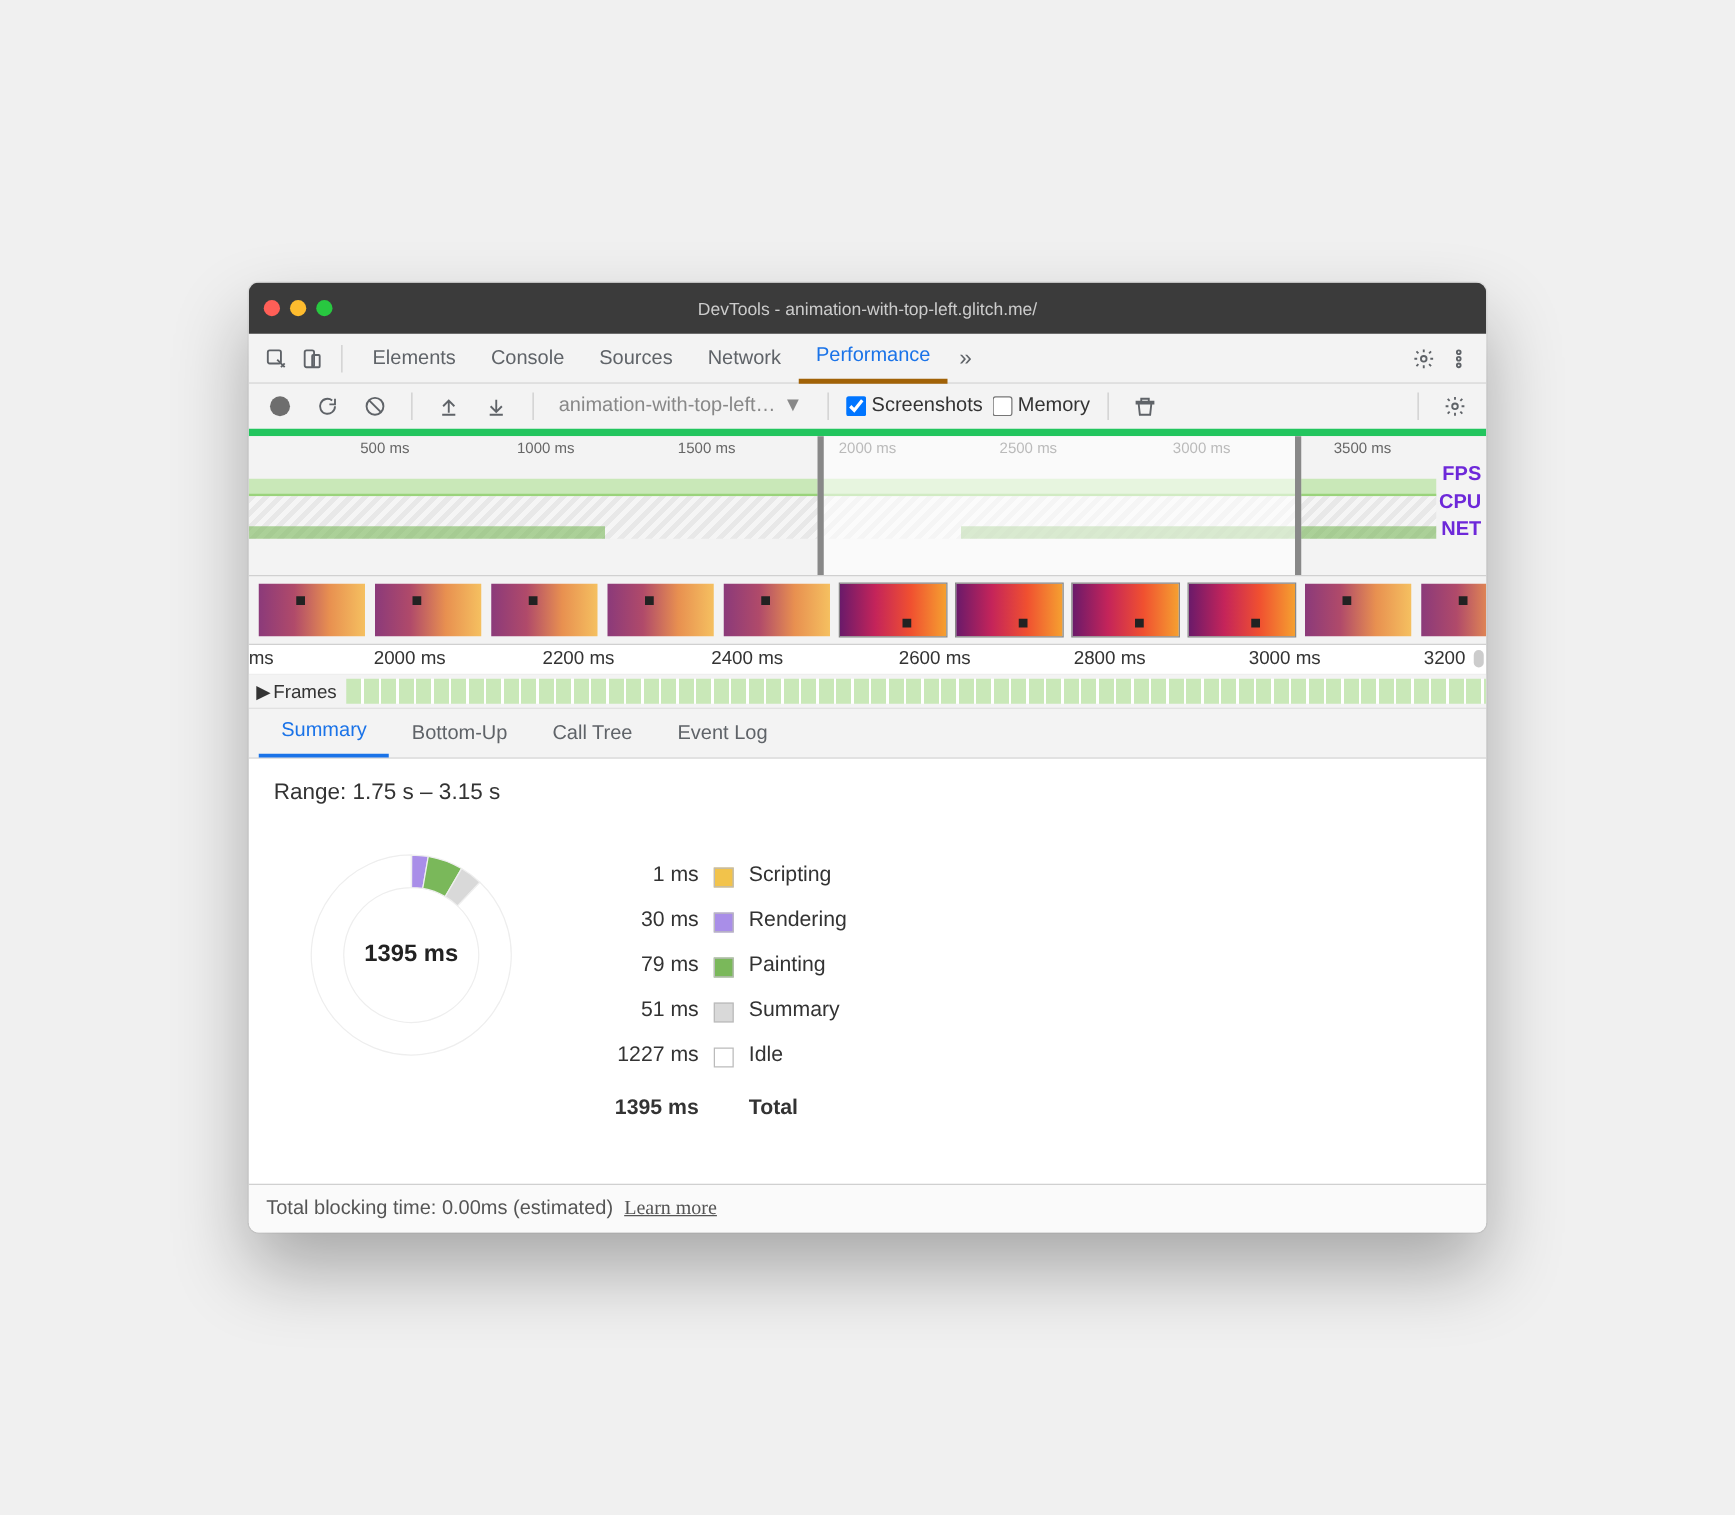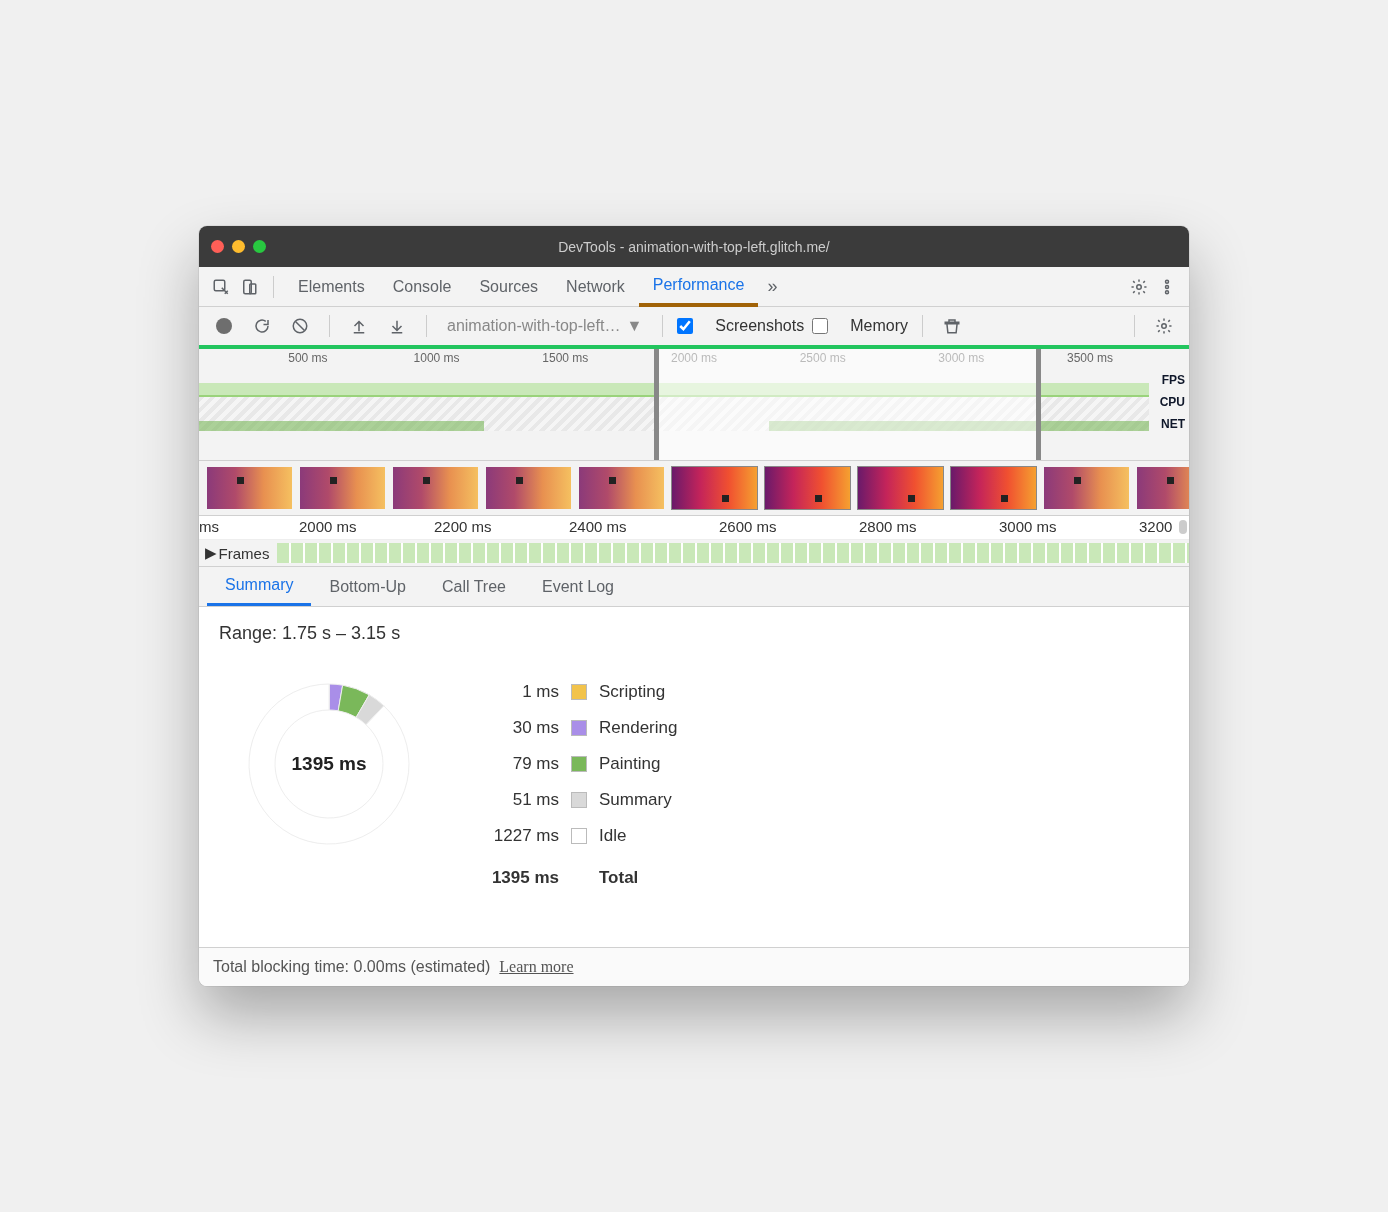--- a/index.html
+++ b/index.html
@@ -34,36 +34,36 @@
     padding: 0 8px; background:#f3f3f3;
   }
   .dt-icon { width:28px; height:28px; display:flex; align-items:center; justify-content:center; color:#5f6368; cursor:pointer; }
   .dt-tabs-divider { width:1px; height:22px; background:#ccc; margin:0 10px; }
   .dt-tab { padding: 0 14px; height:40px; display:flex; align-items:center; font-size:16px; color:#5f6368; cursor:pointer; }
   .dt-tab.active { color:#1a73e8; border-bottom:4px solid #a16207; }
   .dt-spacer { flex:1; }
   
   .perf-toolbar {
     display:flex; align-items:center; height:42px;
-    border-bottom:4px solid #22c55e; padding:0 10px; gap:8px; background:#f3f3f3;
+    border-bottom:6px solid #22c55e; padding:0 10px; gap:8px; background:#f3f3f3;
   }
   .perf-btn { width:30px; height:30px; display:flex; align-items:center; justify-content:center; color:#5f6368; cursor:pointer; }
   .record-dot { width:16px; height:16px; border-radius:50%; background:#6e6e6e; }
   .perf-select { flex:0 0 auto; color:#888; font-size:16px; padding:0 6px; display:flex; align-items:center; gap:6px; }
-  .perf-check { display:flex; align-items:center; gap:22px; font-size:16px; color:#333; }
+  .perf-check { display:flex; align-items:center; gap:4px; font-size:16px; color:#333; }
   .perf-check input { width:16px; height:16px; }
   .perf-divider { width:1px; height:22px; background:#ccc; margin:0 6px; }
   
   .overview {
     background:#f3f3f3; border-bottom:1px solid #d0d0d0;
     position:relative; height:112px;
   }
   .ov-ruler { position:absolute; top:0; left:0; right:0; height:20px; display:flex; font-size:12px; color:#666; }
   .ov-ruler span { position:absolute; top:2px; transform:translateX(-50%); }
-  .ov-labels { position:absolute; right:4px; top:20px; font-size:12px; color:#0f172a; text-align:right; line-height:22px; font-weight:600;}
+  .ov-labels { position:absolute; right:4px; top:20px; font-size:16px; color:#6d28d9; text-align:right; line-height:22px; font-weight:600;}
   .ov-fps { position:absolute; top:20px; left:0; right:40px; height:28px; }
   .ov-fps-fill { position:absolute; top:14px; left:0; right:0; height:14px; background: #c9e8b8; border-bottom:2px solid #9ad37b;}
   .ov-cpu { position:absolute; top:48px; left:0; right:40px; height:34px;
     background: repeating-linear-gradient(135deg,#e8e8e8 0 4px,#f5f5f5 4px 8px);
   }
   .ov-cpu-green { position:absolute; bottom:0; left:0; right:0; height:10px;
     background: linear-gradient(90deg,#7ab85a 0%, #7ab85a 30%, transparent 30%, transparent 60%, #7ab85a 60%); opacity:0.6;}
   .ov-net { position:absolute; top:88px; left:0; right:40px; height:14px; }
   .ov-sel { position:absolute; top:0; bottom:0; background:rgba(255,255,255,0.55); border-left:5px solid #888; border-right:5px solid #888; }
   
@@ -86,21 +86,21 @@
   .detail-tabs { display:flex; height:40px; border-bottom:1px solid #d0d0d0; padding:0 8px; background:#f3f3f3;}
   .detail-tab { padding:0 18px; display:flex; align-items:center; font-size:16px; color:#5f6368; cursor:pointer;}
   .detail-tab.active { color:#1a73e8; border-bottom:3px solid #1a73e8; }
   
   .summary-panel { padding:16px 20px; background:#fff; min-height:340px;}
   .range-text { font-size:18px; color:#333; margin-bottom:30px;}
   .summary-body { display:flex; gap:60px; align-items:flex-start; padding-left:20px;}
   .donut-wrap { position:relative; width:180px; height:180px; }
   .donut-center { position:absolute; top:50%; left:50%; transform:translate(-50%,-50%); font-size:19px; font-weight:700; color:#222;}
   .legend { font-size:17px; color:#333; }
-  .legend-row { display:flex; align-items:center; height:36px; gap:12px;}
+  .legend-row { display:flex; align-items:flex-end; height:36px; gap:12px;}
   .legend-ms { width:80px; text-align:right;}
   .legend-sw { width:16px; height:16px; border:1px solid #bbb;}
   .legend-row.total { font-weight:700; margin-top:6px;}
   
   .footer { border-top:1px solid #d0d0d0; padding:10px 14px; font-size:16px; color:#555; background:#fafafa;}
   .footer a { color:#555; text-decoration:underline; cursor:pointer;font-family:Liberation Serif, serif;}
   
   svg.ico { width:18px; height:18px; stroke:currentColor; fill:none; stroke-width:2;}
 </style>
 </head>

